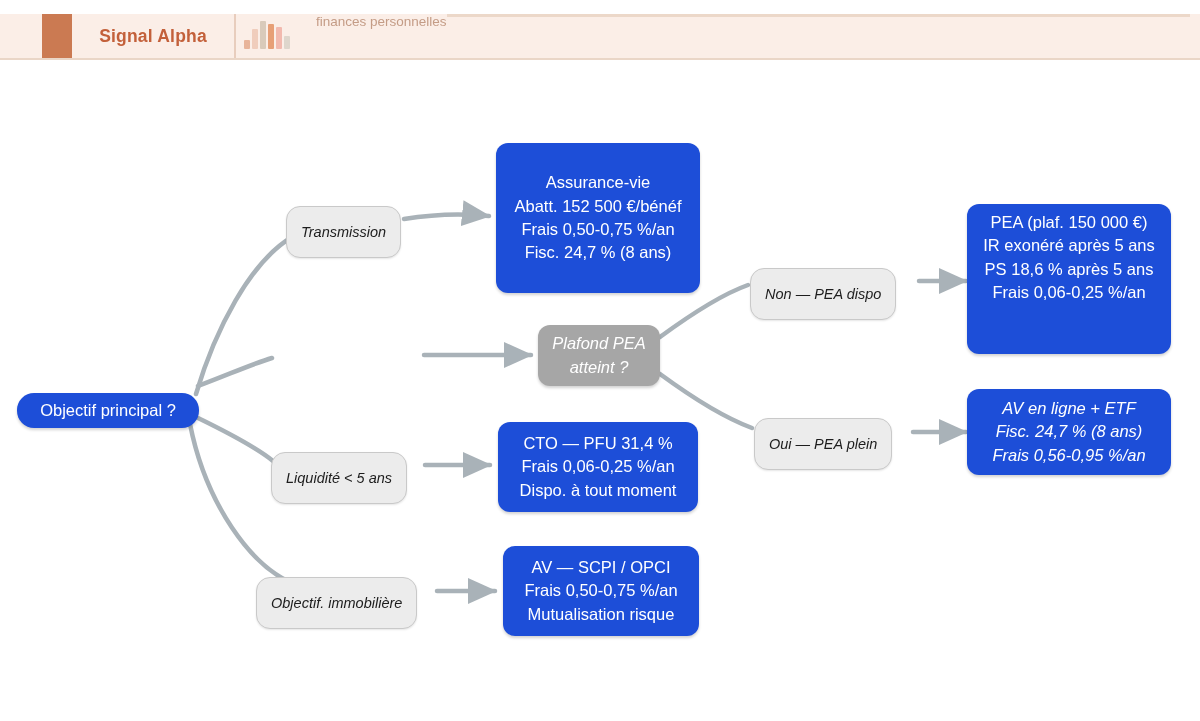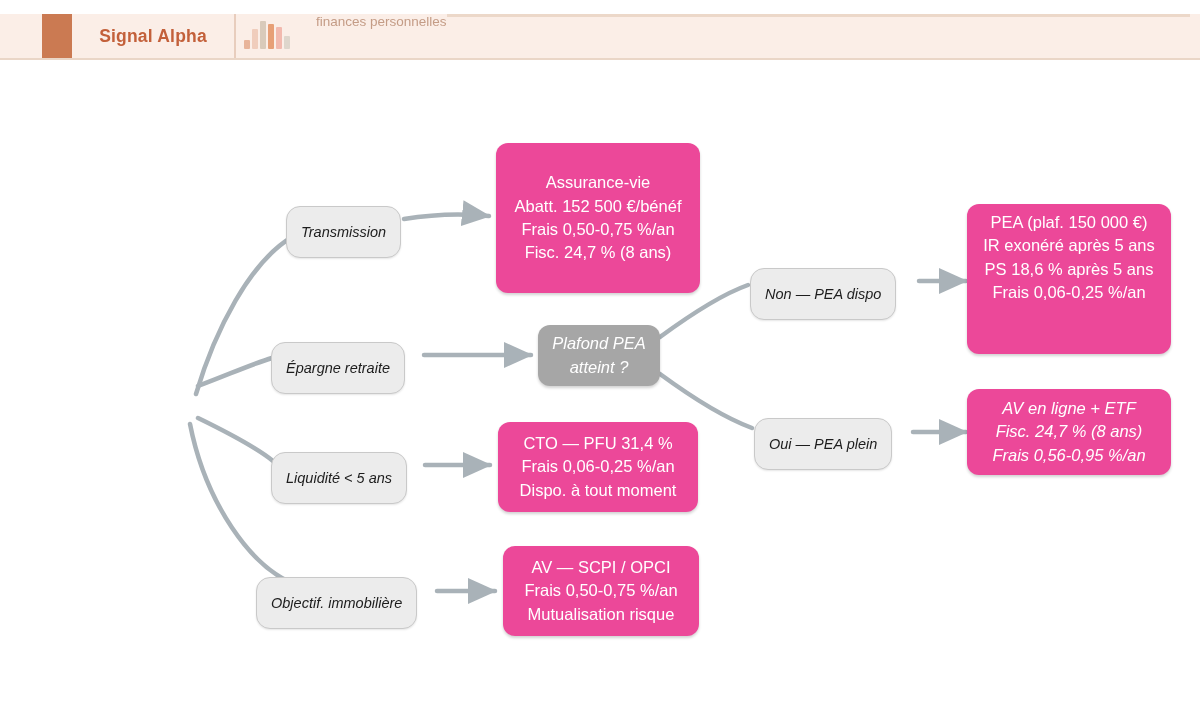--- a/index.html
+++ b/index.html
@@ -102,21 +102,21 @@
     align-items: center;
     justify-content: center;
     text-align: center;
     color: #ffffff;
     font-size: 16.5px;
     line-height: 1.42;
     padding: 7px 10px;
     box-shadow: 0 2px 3px rgba(0,0,0,0.18);
     white-space: pre-line;
   }
-  .node.process { background: #ec4899; }
+  .node.process { background: #1d4ed8; }
   .node.decision { background: #a6a6a6; font-style: italic; }
 
   
   .node.overflow { align-items: flex-start; }
   .node.overflow .inner { width: 100%; }
 
   
   .edge-label {
     position: absolute;
     background: #ececec;
@@ -189,20 +189,23 @@
         <path d="M660,337 C690,315 720,295 748,285"></path>
 
         <path d="M919,281 L966,281" marker-end="url(#arrow)"></path>
 
         <path d="M660,374 C690,396 725,418 752,428"></path>
 
         <path d="M913,432 L966,432" marker-end="url(#arrow)"></path>
       </g>
     </svg>
 
+    <div class="node process" style="left:17px; top:393px; width:182px; height:35px; border-radius:17px;">
+      <span class="inner">Objectif principal ?</span>
+    </div>
 
     <div class="node process" style="left:496px; top:143px; width:204px; height:150px;">
       <span class="inner">Assurance-vie
 Abatt. 152 500 €/bénéf
 Frais 0,50-0,75 %/an
 Fisc. 24,7 % (8 ans)</span>
     </div>
 
     <div class="node decision" style="left:538px; top:325px; width:122px; height:61px;">
       <span class="inner">Plafond PEA atteint ?</span>
@@ -230,23 +233,20 @@
     <div class="node process" style="left:503px; top:546px; width:196px; height:90px;">
       <span class="inner">AV — SCPI / OPCI
 Frais 0,50-0,75 %/an
 Mutualisation risque</span>
     </div>
 
     <div class="edge-label" style="left:286px; top:206px;">
       <span>Transmission</span>
     </div>
 
-    <div class="edge-label" style="left:271px; top:342px;">
-      <span>Épargne retraite</span>
-    </div>
 
     <div class="edge-label" style="left:271px; top:452px;">
       <span>Liquidité &lt; 5 ans</span>
     </div>
 
     <div class="edge-label" style="left:256px; top:577px;">
       <span>Objectif. immobilière</span>
     </div>
 
     <div class="edge-label" style="left:750px; top:268px;">

